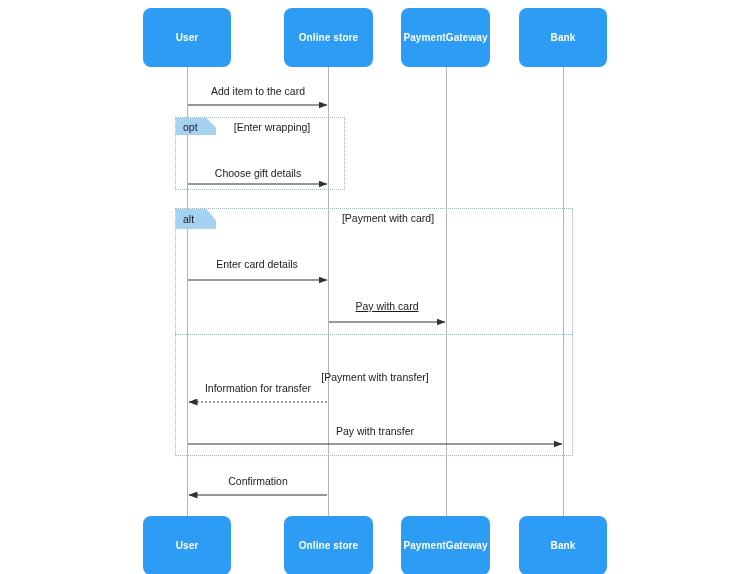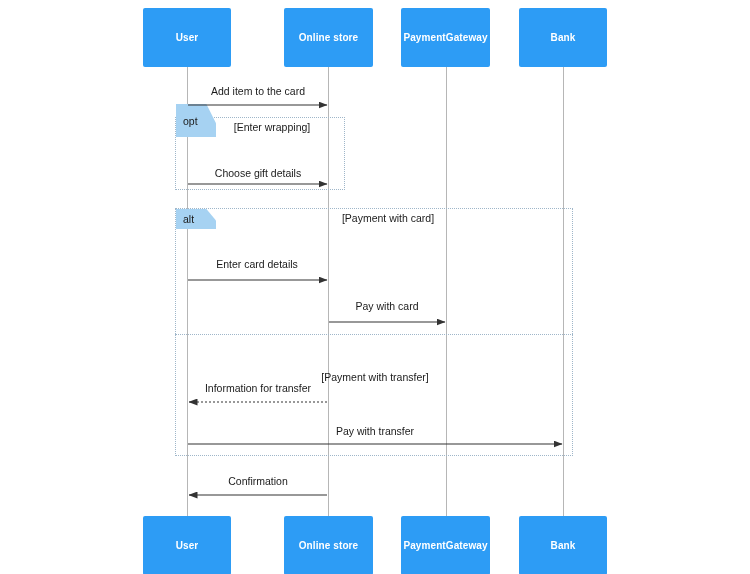--- a/index.html
+++ b/index.html
@@ -17,21 +17,21 @@
   #diagram-root {
     position: absolute;
     left: 0;
     top: 0;
     width: 750px;
     height: 574px;
   }
   .participant-box {
     position: absolute;
     background: #2d9cf5;
-    border-radius: 2px;
+    border-radius: 8px;
     display: flex;
     align-items: center;
     justify-content: center;
     box-sizing: border-box;
   }
   .participant-label {
     color: #ffffff;
     font-size: 10px;
     font-weight: bold;
     font-family: "Liberation Sans", sans-serif;
@@ -97,21 +97,21 @@
 <body>
 
 <div id="diagram-root">
 
   <div class="lifeline" style="left:187px; top:67px; height:449px;"></div>
   <div class="lifeline" style="left:328px; top:67px; height:449px;"></div>
   <div class="lifeline" style="left:446px; top:67px; height:449px;"></div>
   <div class="lifeline" style="left:563px; top:67px; height:449px;"></div>
 
   <div class="frag-box" style="left:175px; top:117px; width:170px; height:73px;"></div>
-  <div class="frag-tab" style="left:176px; top:104px; width:40px; height:33px;">
+  <div class="frag-tab" style="left:176px; top:118px; width:40px; height:17px;">
     <span>opt</span>
   </div>
   <div class="frag-cond" style="left:272px; top:121px;">[Enter wrapping]</div>
 
   <div class="frag-box" style="left:175px; top:208px; width:398px; height:248px;"></div>
   <div class="frag-tab" style="left:176px; top:209px; width:40px; height:20px;">
     <span>alt</span>
   </div>
   <div class="frag-cond" style="left:388px; top:212px;">[Payment with card]</div>
   <div class="frag-divider" style="left:175px; top:334px; width:398px;"></div>
@@ -154,18 +154,18 @@
     <line x1="188" y1="280" x2="327" y2="280" stroke="#333333" stroke-width="1.2" marker-end="url(#arrowhead)"></line>
     <line x1="329" y1="322" x2="445" y2="322" stroke="#333333" stroke-width="1.2" marker-end="url(#arrowhead)"></line>
     <line x1="327" y1="402" x2="189" y2="402" stroke="#333333" stroke-width="1.2" stroke-dasharray="2,2" marker-end="url(#arrowhead)"></line>
     <line x1="188" y1="444" x2="562" y2="444" stroke="#333333" stroke-width="1.2" marker-end="url(#arrowhead)"></line>
     <line x1="327" y1="495" x2="189" y2="495" stroke="#333333" stroke-width="1.2" marker-end="url(#arrowhead)"></line>
   </svg>
 
   <div class="msg-label" style="left:258px; top:85px;">Add item to the card</div>
   <div class="msg-label" style="left:258px; top:167px;">Choose gift details</div>
   <div class="msg-label" style="left:257px; top:258px;">Enter card details</div>
-  <div class="msg-label" style="left:387px; top:300px;">Pay with card</div>
+  <div class="msg-label" style="left:387px; top:300px;text-decoration:underline;">Pay with card</div>
   <div class="msg-label" style="left:258px; top:382px;">Information for transfer</div>
   <div class="msg-label" style="left:375px; top:425px;">Pay with transfer</div>
   <div class="msg-label" style="left:258px; top:475px;">Confirmation</div>
 
 </div>
 
 </body></html>

